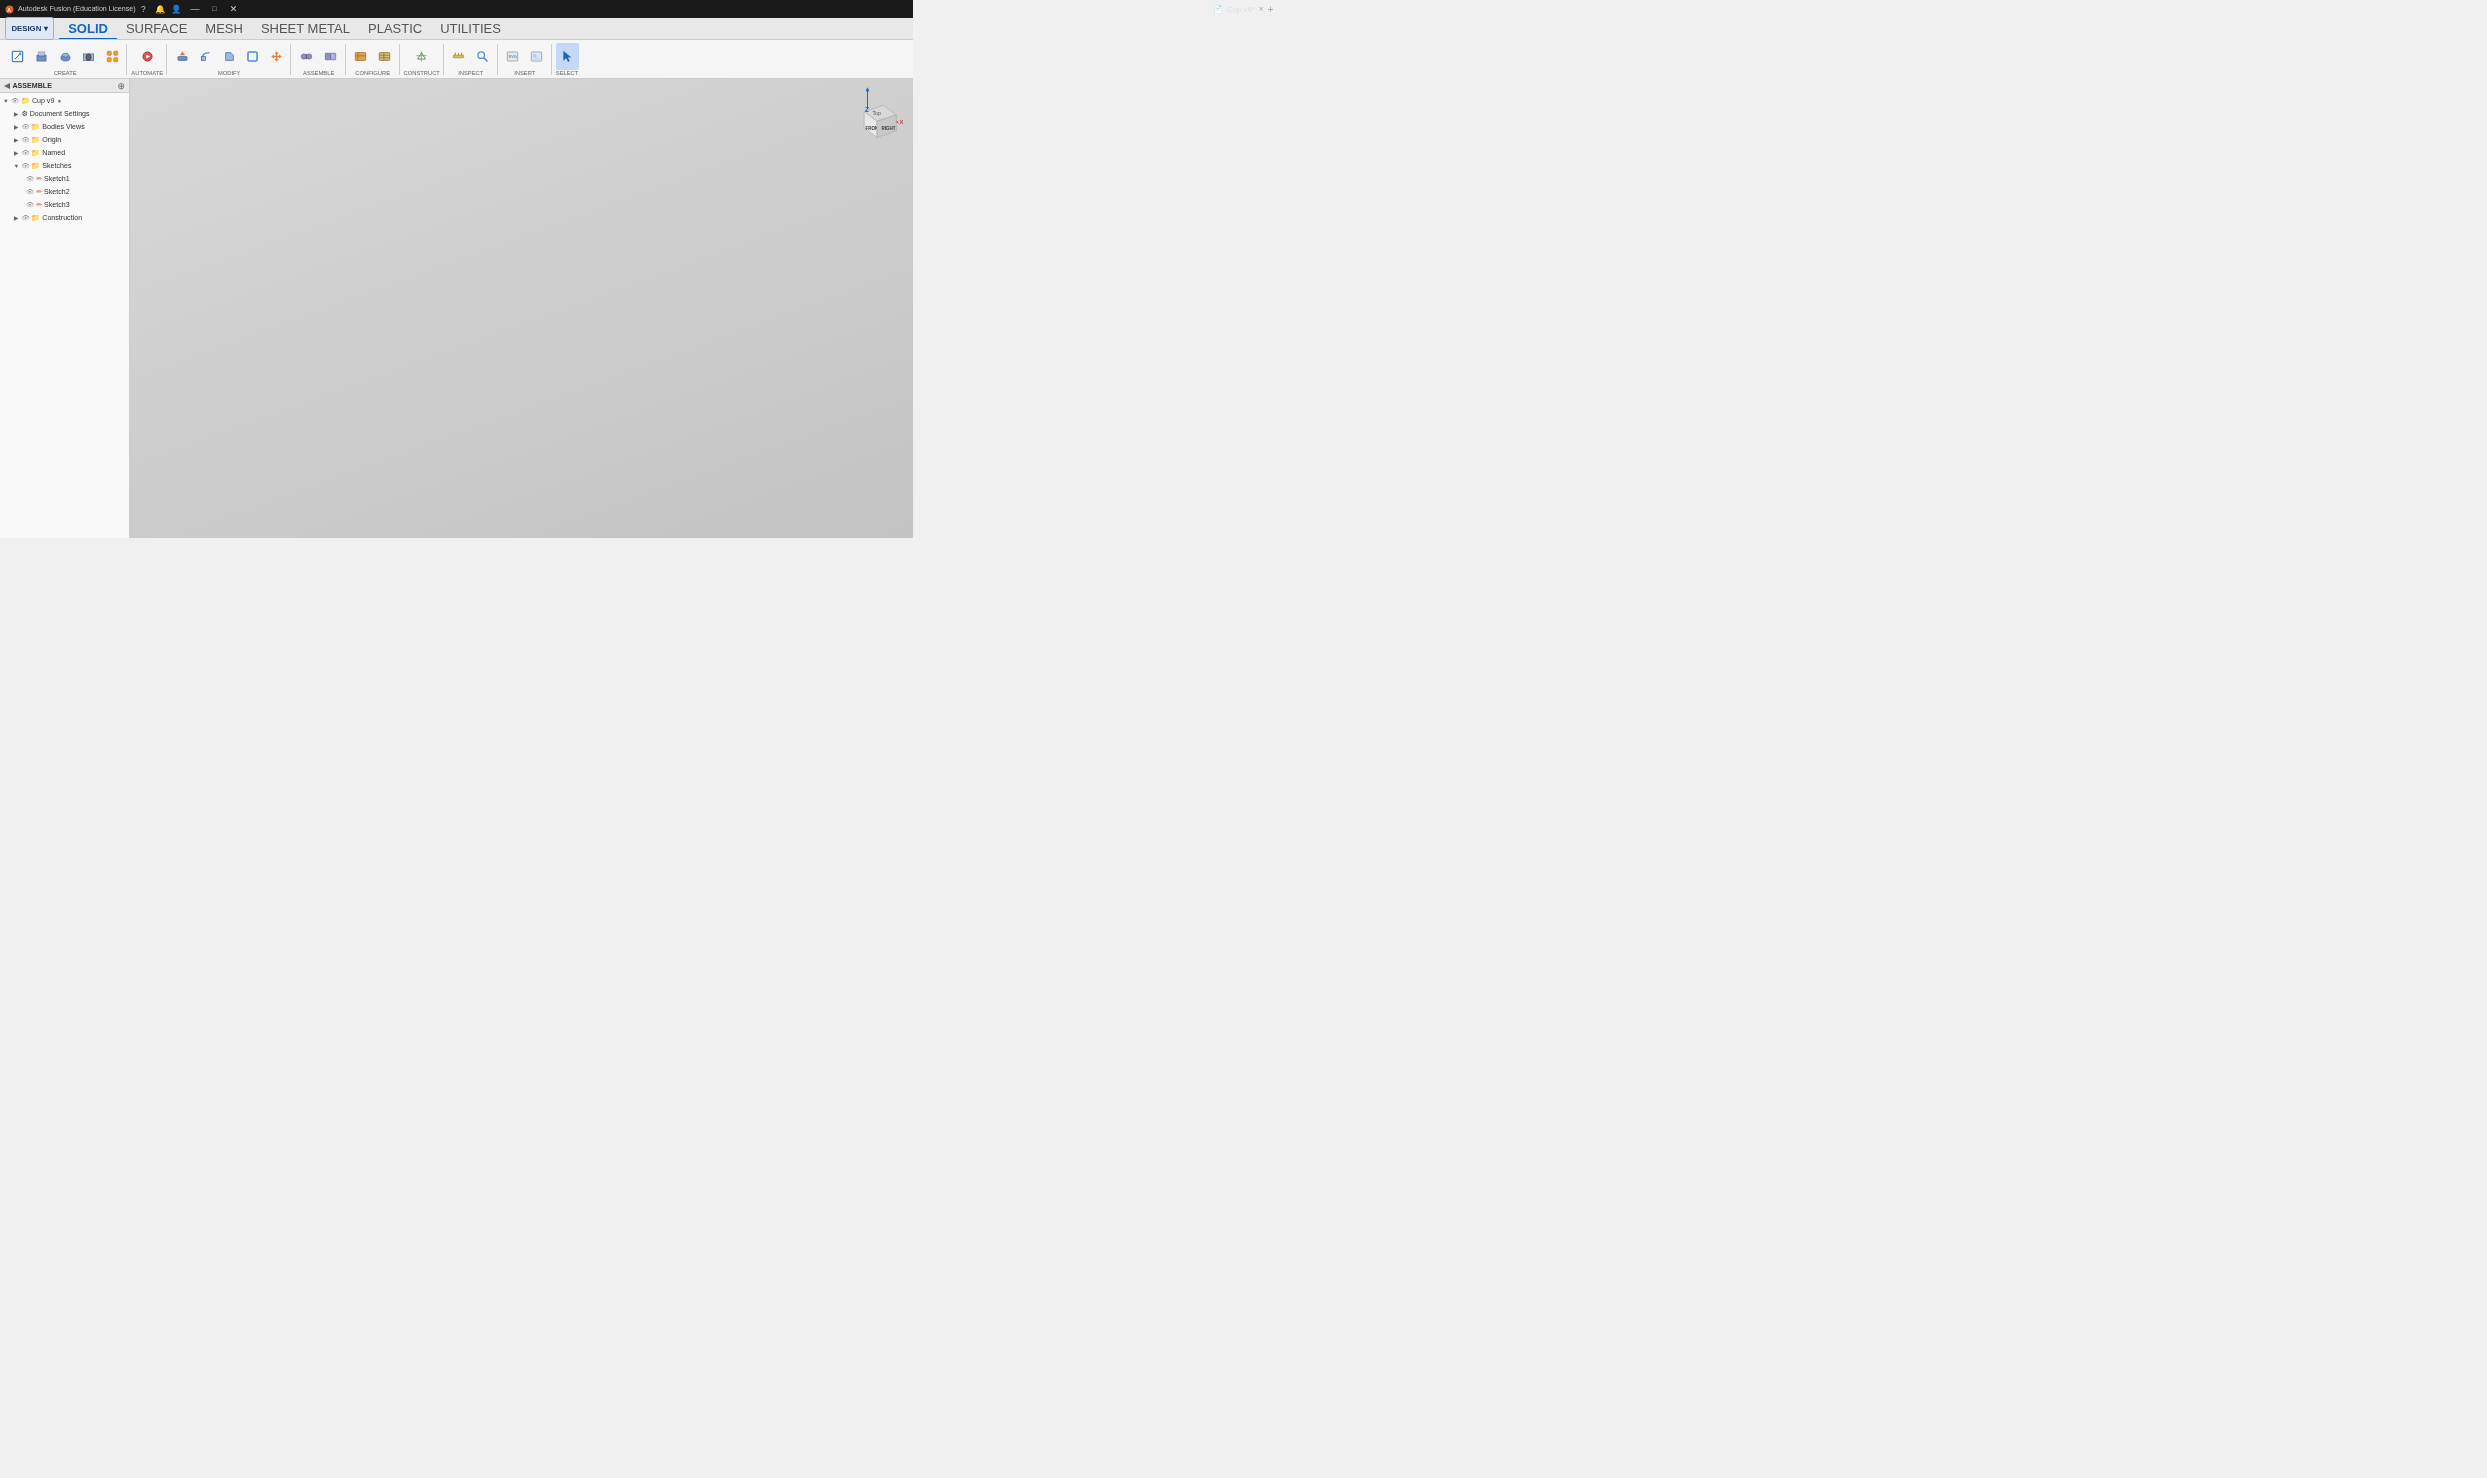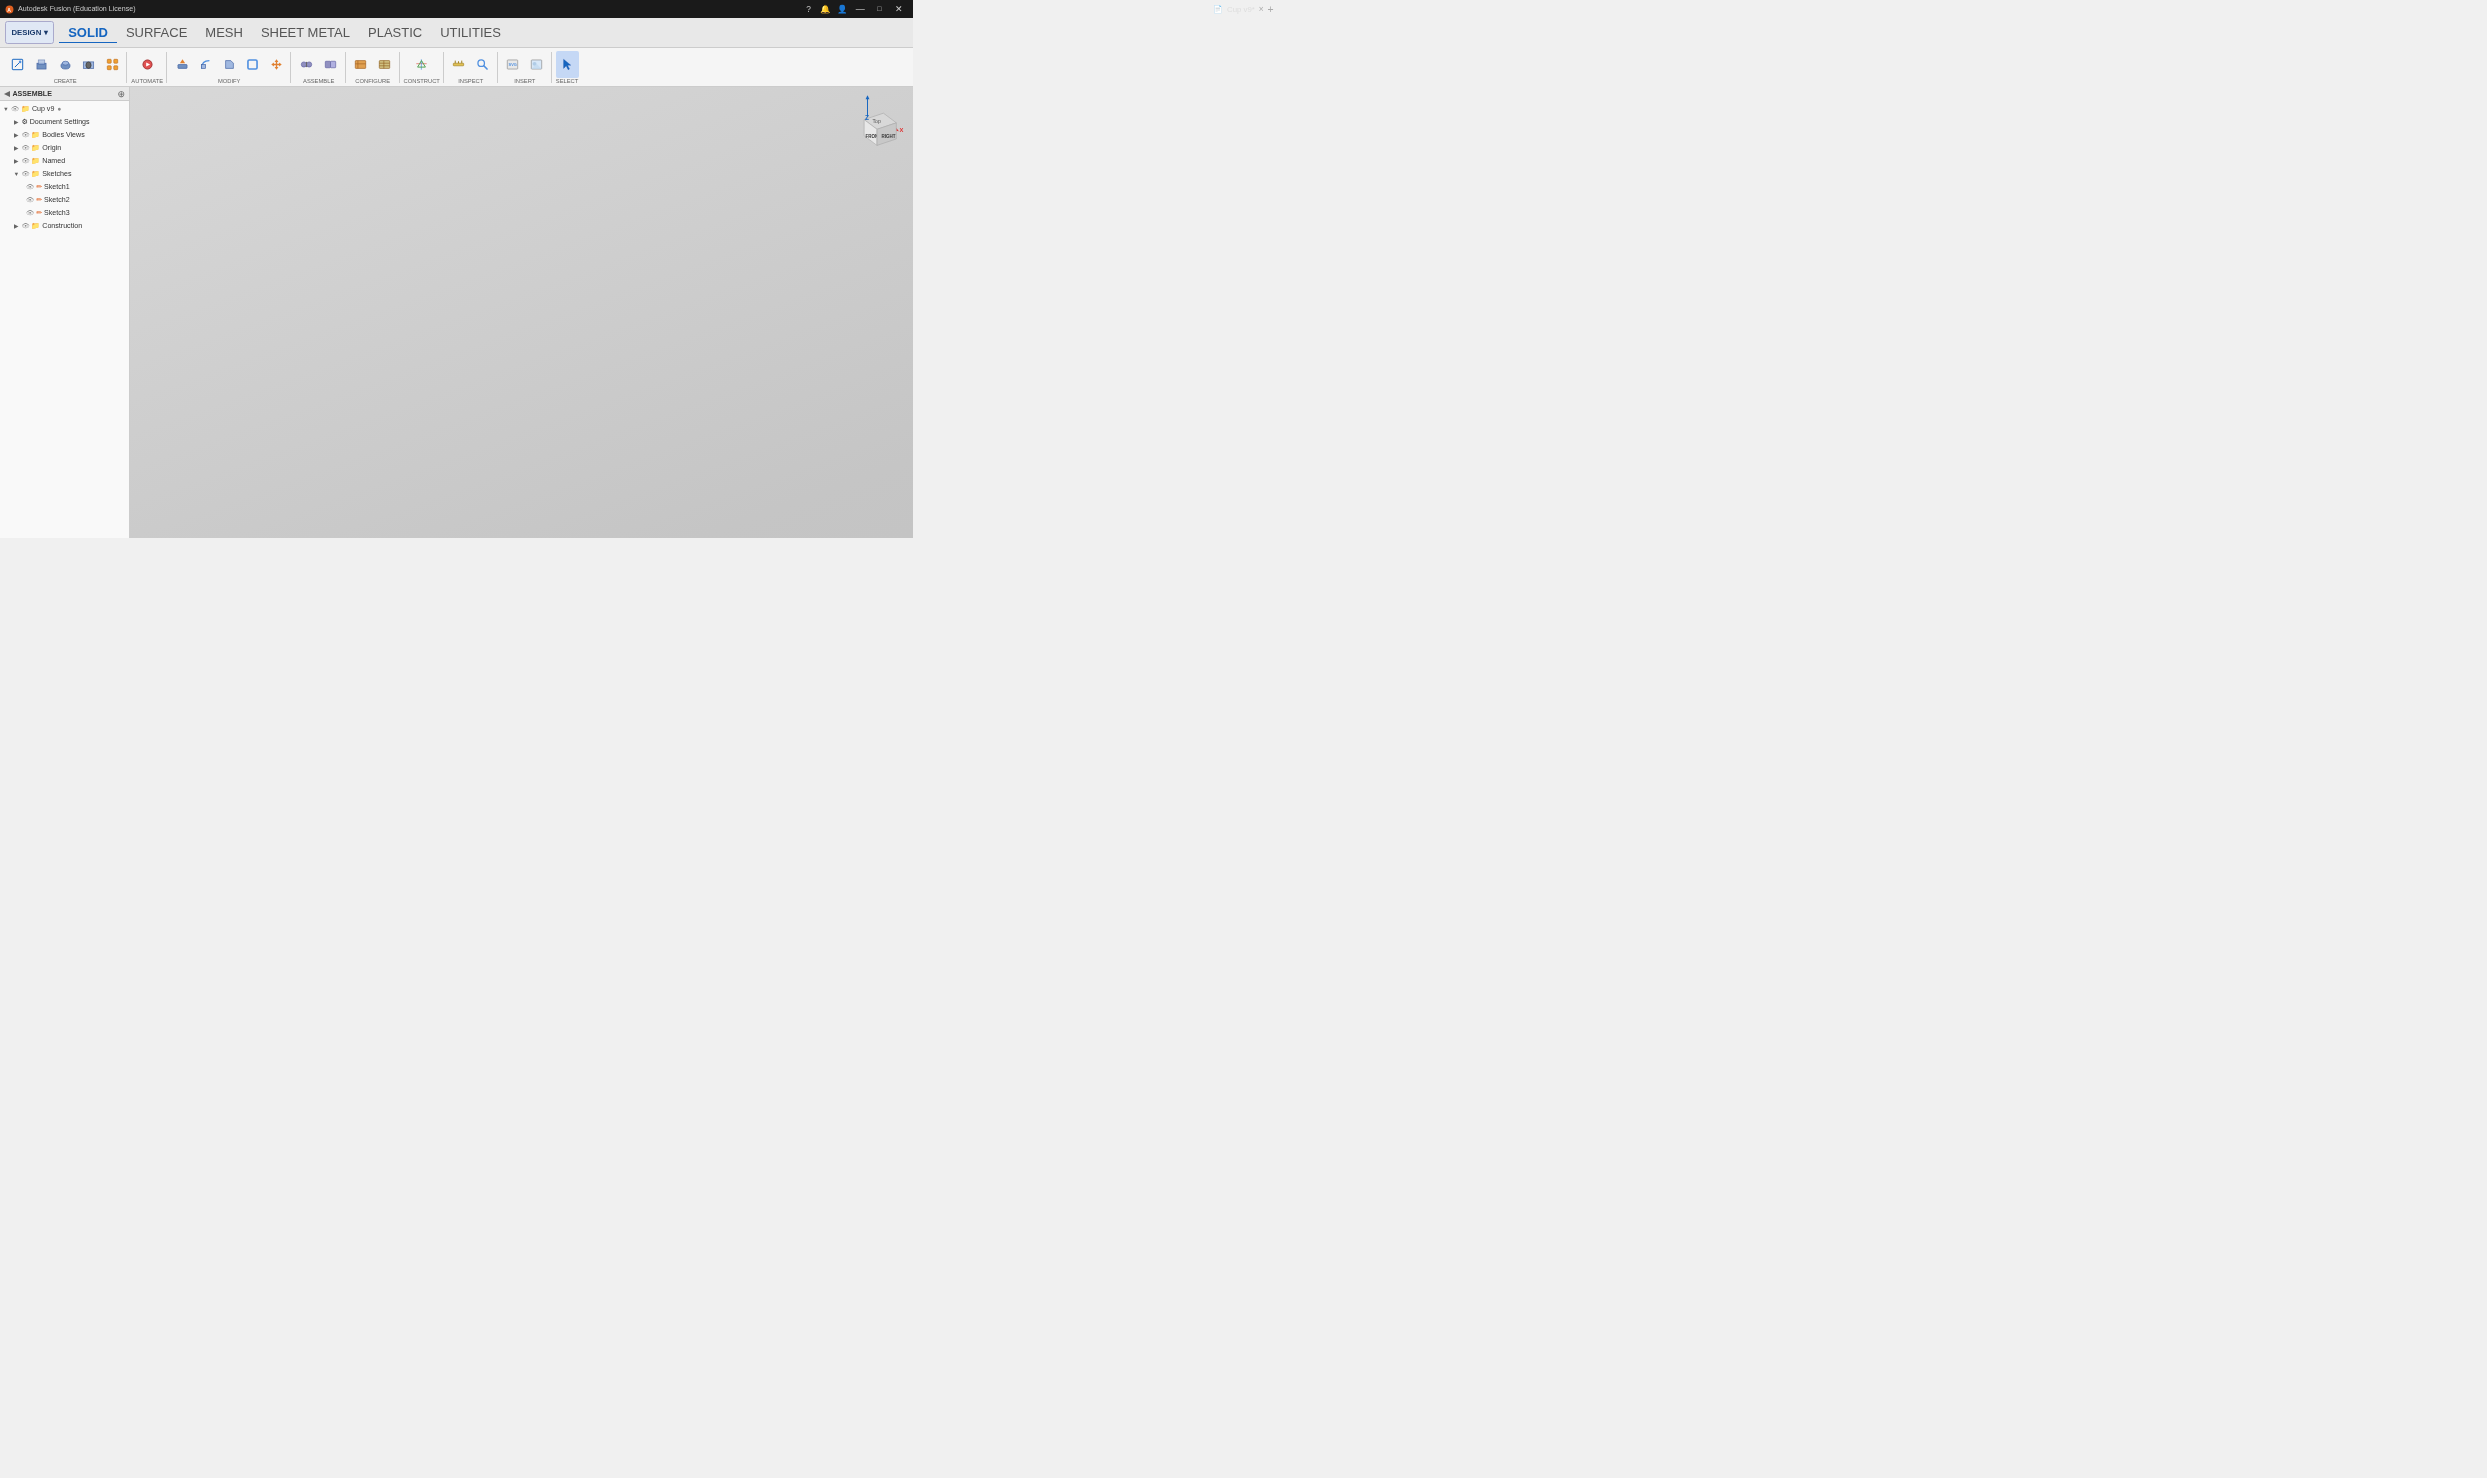--- a/index.html
+++ b/index.html
@@ -1,37 +1,37 @@
 <!DOCTYPE html>
 <html style="font-size:10.4px"><head>
   <meta charset="utf-8">
   <style>
     * { box-sizing: border-box; margin: 0; padding: 0; }
     body { font-family: 'Segoe UI', Arial, sans-serif; font-size: 7.8px; background: #f0f0f0; overflow: hidden; width: 913px; height: 538px; }
 
     
     #titlebar {
-      display: flex; align-items: center; justify-content: space-between;
+      display: flex; align-items: center; justify-content: flex-start;
       background: #1a1a1a; color: #ccc; height: 18px; padding: 0 5.2px;
       user-select: none;
     }
     #titlebar .left { display: flex; align-items: center; gap: 3.9px; font-size: 7.1px; }
     #titlebar .left svg { width: 9px; height: 9px; }
     #titlebar .center { position: absolute; left: 50%; transform: translateX(-50%); display: flex; align-items: center; gap: 3.9px; font-size: 7.8px; color: #ddd; }
     #titlebar .right { display: flex; align-items: center; gap: 1.3px; }
     #titlebar .right button { background: none; border: none; color: #ccc; font-size: 9px; cursor: pointer; width: 15.5px; height: 15.5px; display: flex; align-items: center; justify-content: center; }
 
     
     #toolbar-area {
       background: #f5f5f5; border-bottom: 0.6px solid #ccc;
     }
 
     
     #tab-bar {
-      display: flex; align-items: center; padding: 0 5.2px; background: #e8e8e8; border-bottom: 0.6px solid #ccc; height: 30px;
+      display: flex; align-items: center; padding: 0 5.2px; background: #e8e8e8; border-bottom: 0.6px solid #ccc; height: 22px;
     }
     .tab-item {
       padding: 2.6px 9px; font-size: 13px; cursor: pointer; border-bottom: 1.3px solid transparent; color: #555;
     }
     .tab-item.active { color: #1565c0; border-bottom: 1.3px solid #1565c0; font-weight: 600; }
 
     
     #toolbar {
       display: flex; align-items: center; padding: 1.9px 3.9px; gap: 1.3px; flex-wrap: wrap; height: 38px; overflow: hidden;
     }

